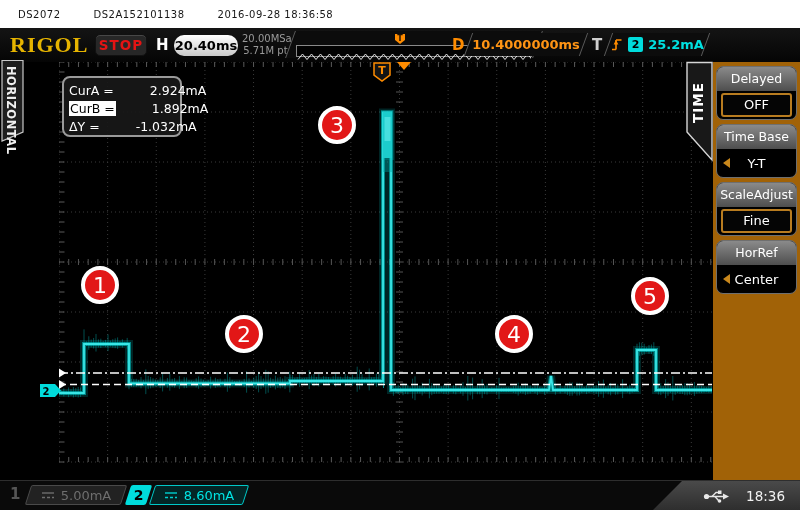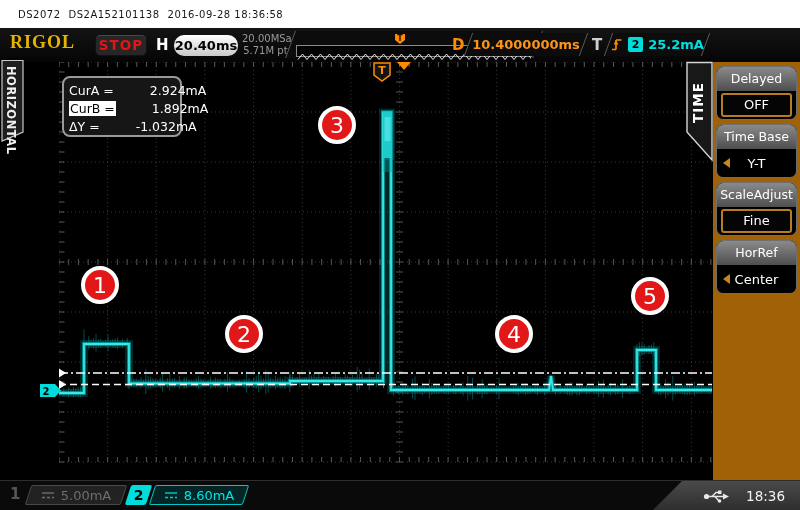--- a/index.html
+++ b/index.html
@@ -4,28 +4,28 @@
 <style>
   * { margin:0; padding:0; box-sizing:border-box; }
   html,body { width:800px; height:510px; background:#000; overflow:hidden;
               font-family:"DejaVu Sans", sans-serif; }
   #stage { position:relative; width:800px; height:510px; background:#000; }
 
   
   .titlebar { position:absolute; left:0; top:0; width:800px; height:28px;
               background:#ffffff; color:#161616; font-size:10px;
               display:flex; align-items:center; }
-  .titlebar span { margin-left:8px; letter-spacing:0.5px; }
+  .titlebar span { margin-left:33px; letter-spacing:0.5px; }
   .titlebar span:first-child { margin-left:18px; }
 
   
   .header { position:absolute; left:0; top:28px; width:800px; height:34px;
             background:linear-gradient(#141414,#050505); }
   .logo { position:absolute; left:10px; top:4px; font-family:"Liberation Serif", serif;
-          font-weight:bold; font-size:18px; color:#e6b400; letter-spacing:1px; }
+          font-weight:bold; font-size:22px; color:#e6b400; letter-spacing:1px; }
   .stop-badge { position:absolute; left:95px; top:6px; width:52px; height:22px;
                 background:#272727; border:1px solid #111; border-radius:5px;
                 box-shadow:inset 0 1px 0 #484848; color:#e41414; font-weight:bold;
                 font-size:13.5px; letter-spacing:1px; text-align:center; line-height:20px; }
   .h-label { position:absolute; left:156px; top:8px; color:#fff; font-weight:bold; font-size:15px; }
   .tb-box { position:absolute; left:174px; top:7px; width:64px; height:21px;
             background:linear-gradient(#ffffff,#c9c9c9); border-radius:10px;
             color:#000; font-weight:bold; font-size:13px; text-align:center; line-height:21px; }
   .srate { position:absolute; left:242px; top:5px; width:52px; color:#9a9a9a;
            font-size:10px; line-height:12px; text-align:center; }

